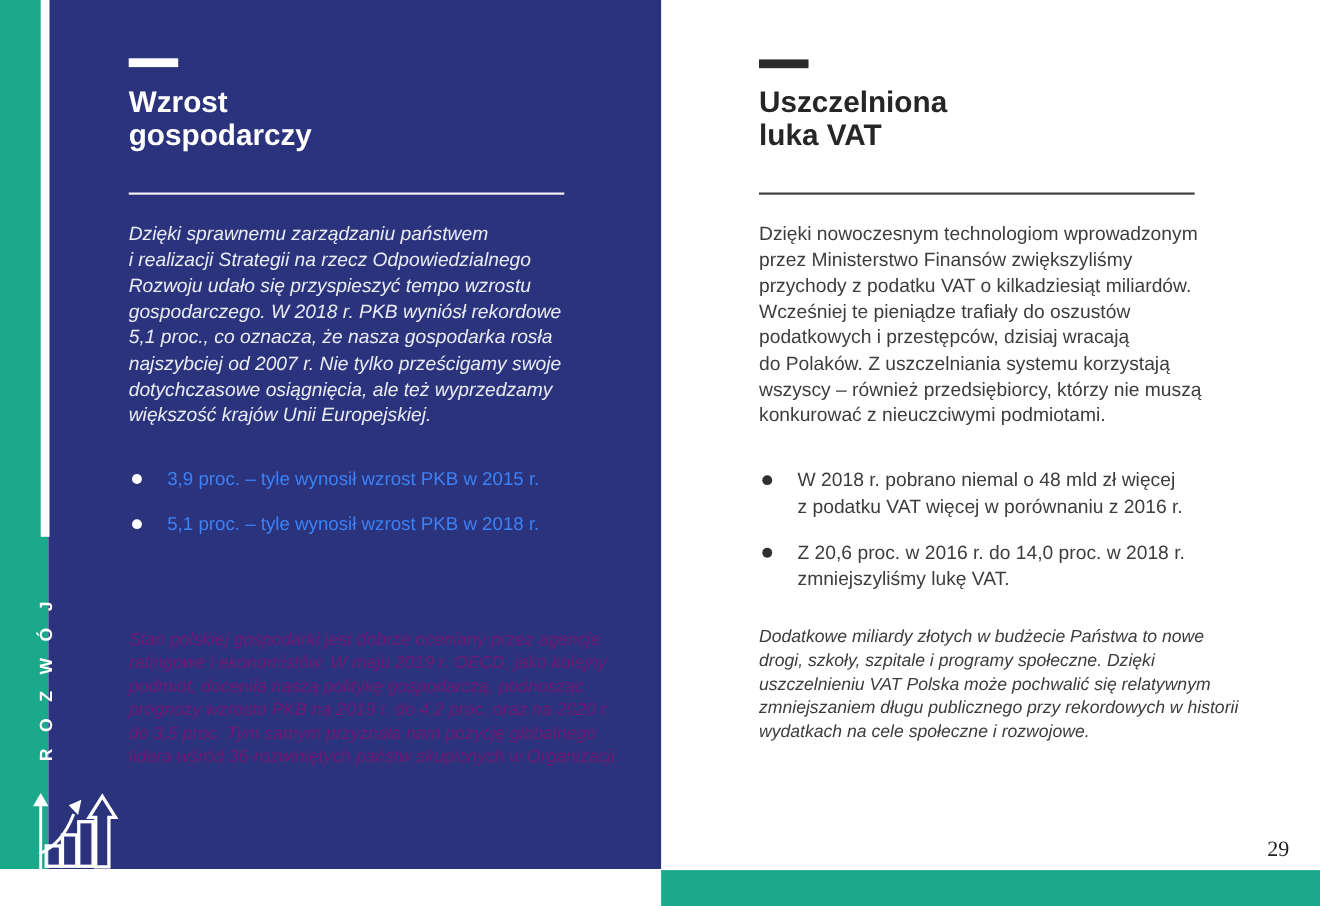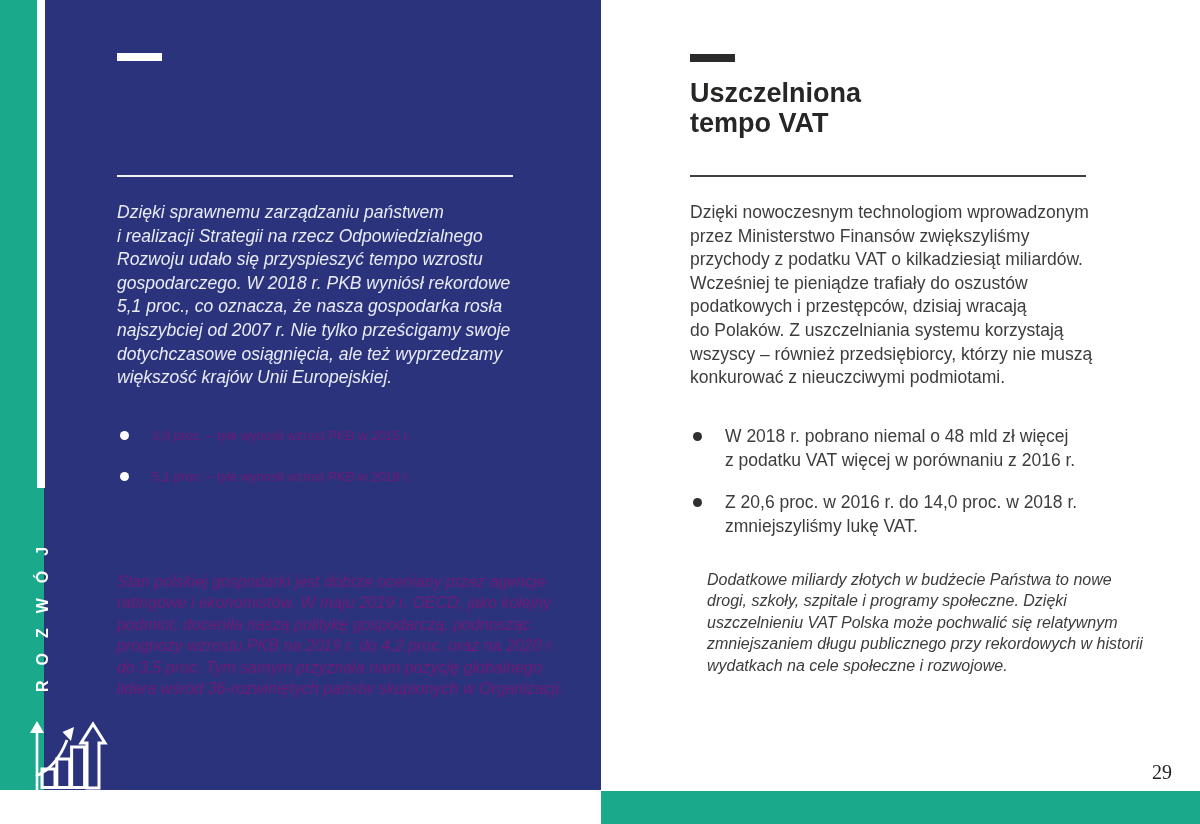--- a/index.html
+++ b/index.html
@@ -23,29 +23,29 @@
   .l-intro{left:117px;top:201px;font-size:17.5px;line-height:23.6px;color:#e9ecf5;font-style:italic;}
   .l-bullets{left:117px;top:424px;width:440px;}
   .l-foot{left:117px;top:571px;font-size:16px;line-height:21.4px;font-style:italic;color:#701a75;}
 
   
   .r-accent{left:690px;top:54px;width:45px;height:8px;background:#2b2b2b;}
   .r-title{left:690px;top:78px;font-size:27px;line-height:30px;font-weight:700;color:#262625;}
   .r-rule{left:690px;top:175px;width:396px;height:1.5px;background:#3f3f3e;}
   .r-intro{left:690px;top:201px;font-size:17.5px;line-height:23.6px;color:#3d3d3c;}
   .r-bullets{left:690px;top:425px;width:460px;}
-  .r-foot{left:690px;top:569px;font-size:16px;line-height:21.4px;font-style:italic;color:#3c3c3b;margin-left:17px;}
+  .r-foot{left:690px;top:569px;font-size:16px;line-height:21.4px;font-style:italic;color:#3c3c3b;}
 
   
   .bullet-row{display:flex;align-items:flex-start;margin-bottom:17px;}
   .r-bullets .bullet-row{margin-bottom:19px;}
   .bullet-dot{flex:none;width:9px;height:9px;border-radius:50%;margin:7px 23px 0 3px;}
   .l-bullets .bullet-dot{background:#ffffff;}
   .r-bullets .bullet-dot{background:#2f2f2e;}
-  .l-bullets .bullet-text{font-size:13px;line-height:23.6px;color:#701a75;}
+  .l-bullets .bullet-text{font-size:17px;line-height:23.6px;color:#3b82f6;}
   .r-bullets .bullet-text{font-size:17.5px;line-height:23.6px;color:#3d3d3c;}
 
   
   .rozwoj{
     left:34px;top:692px;transform:rotate(-90deg);transform-origin:0 0;
     font-size:16px;font-weight:700;letter-spacing:15px;color:#ffffff;white-space:nowrap;
   }
 
   
   .growth-icon{left:26px;top:719px;width:82px;height:76px;}
@@ -58,20 +58,22 @@
 <body>
 
 <div class="page">
 
   <div class="abs green-strip"></div>
   <div class="abs blue-panel"></div>
   <div class="abs white-divider"></div>
   <div class="abs bottom-green-bar"></div>
 
   <div class="abs l-accent"></div>
+  <div class="abs l-title pre">Wzrost
+gospodarczy</div>
   <div class="abs l-rule"></div>
   <div class="abs l-intro pre">Dzięki sprawnemu zarządzaniu państwem
 i realizacji Strategii na rzecz Odpowiedzialnego
 Rozwoju udało się przyspieszyć tempo wzrostu
 gospodarczego. W 2018 r. PKB wyniósł rekordowe
 5,1 proc., co oznacza, że nasza gospodarka rosła
 najszybciej od 2007 r. Nie tylko prześcigamy swoje
 dotychczasowe osiągnięcia, ale też wyprzedzamy
 większość krajów Unii Europejskiej.</div>
 
@@ -88,21 +90,21 @@
 
   <div class="abs l-foot pre">Stan polskiej gospodarki jest dobrze oceniany przez agencje
 ratingowe i ekonomistów. W maju 2019 r. OECD, jako kolejny
 podmiot, doceniła naszą politykę gospodarczą, podnosząc
 prognozy wzrostu PKB na 2019 r. do 4,2 proc. oraz na 2020 r.
 do 3,5 proc. Tym samym przyznała nam pozycję globalnego
 lidera wśród 36-rozwiniętych państw skupionych w Organizacji.</div>
 
   <div class="abs r-accent"></div>
   <div class="abs r-title pre">Uszczelniona
-tempo VAT</div>
+luka VAT</div>
   <div class="abs r-rule"></div>
   <div class="abs r-intro pre">Dzięki nowoczesnym technologiom wprowadzonym
 przez Ministerstwo Finansów zwiększyliśmy
 przychody z podatku VAT o kilkadziesiąt miliardów.
 Wcześniej te pieniądze trafiały do oszustów
 podatkowych i przestępców, dzisiaj wracają
 do Polaków. Z uszczelniania systemu korzystają
 wszyscy – również przedsiębiorcy, którzy nie muszą
 konkurować z nieuczciwymi podmiotami.</div>
 

